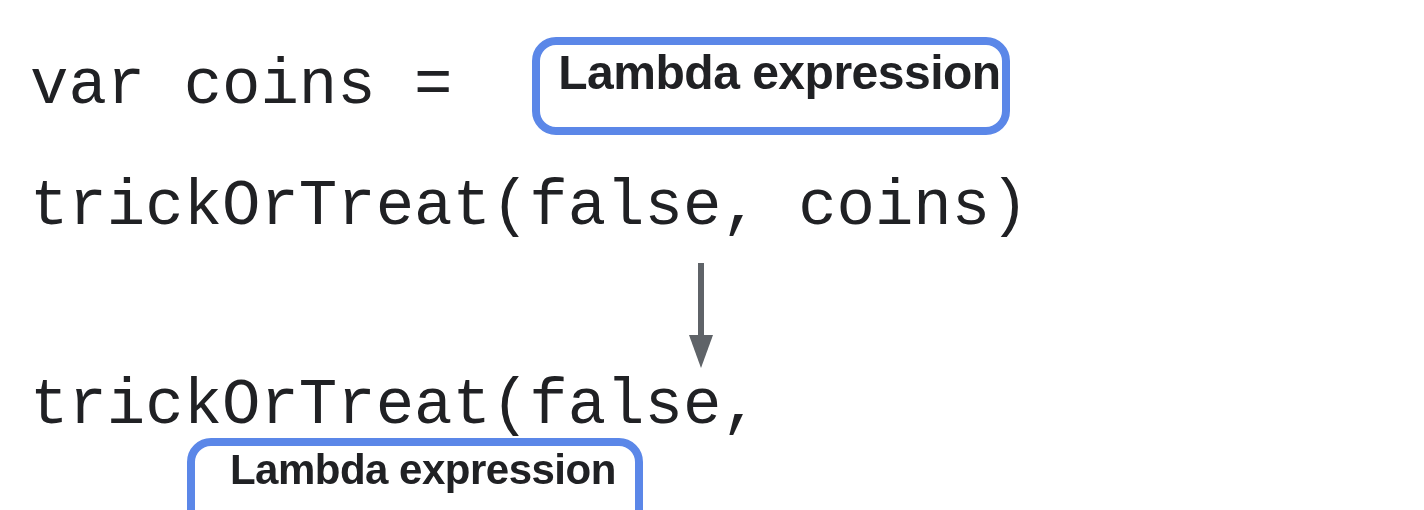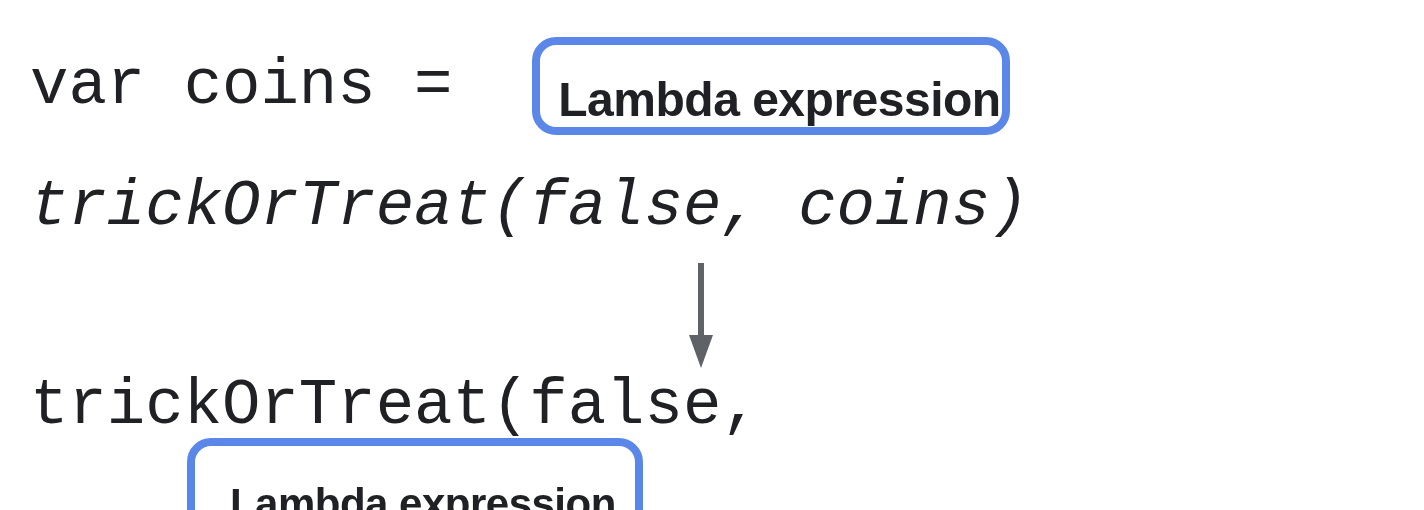--- a/index.html
+++ b/index.html
@@ -26,37 +26,37 @@
     line-height: 1;
     color: var(--code-text, #202124);
     white-space: pre;
   }
   .lambda-box {
     box-sizing: border-box;
     border: 8px solid var(--box-border, #5b87e8);
     border-radius: 24px;
     background: var(--background, #ffffff);
     display: flex;
-    align-items: flex-end;
+    align-items: flex-start;
     justify-content: center;
     flex: none;
     padding-left: 16px;
   }
   .label {
     font-family: "Liberation Sans", "DejaVu Sans", sans-serif;
     font-weight: 700;
     letter-spacing: -0.5px;
     color: var(--label-text, #202124);
     white-space: nowrap;
   }
   #row1 { left: 30px; top: 31px; height: 110px; gap: 80px; }
   .box1 { width: 478px; height: 98px; }
   .box1 .label { font-size: 48px; }
 
-  #row2 { left: 30px; top: 175px; height: 64px; font-style: italic; }
+  #row2 { left: 30px; top: 175px; height: 64px; }
 
   #arrow {
     position: absolute;
     left: 687px;
     top: 263px;
   }
 
   #row3 { left: 30px; top: 374px; height: 108px; flex-direction: column; }
   .box2 { width: 456px; height: 98px; margin-left: 72px; margin-right: 32px; }
   .box2 .label { font-size: 42px; }

